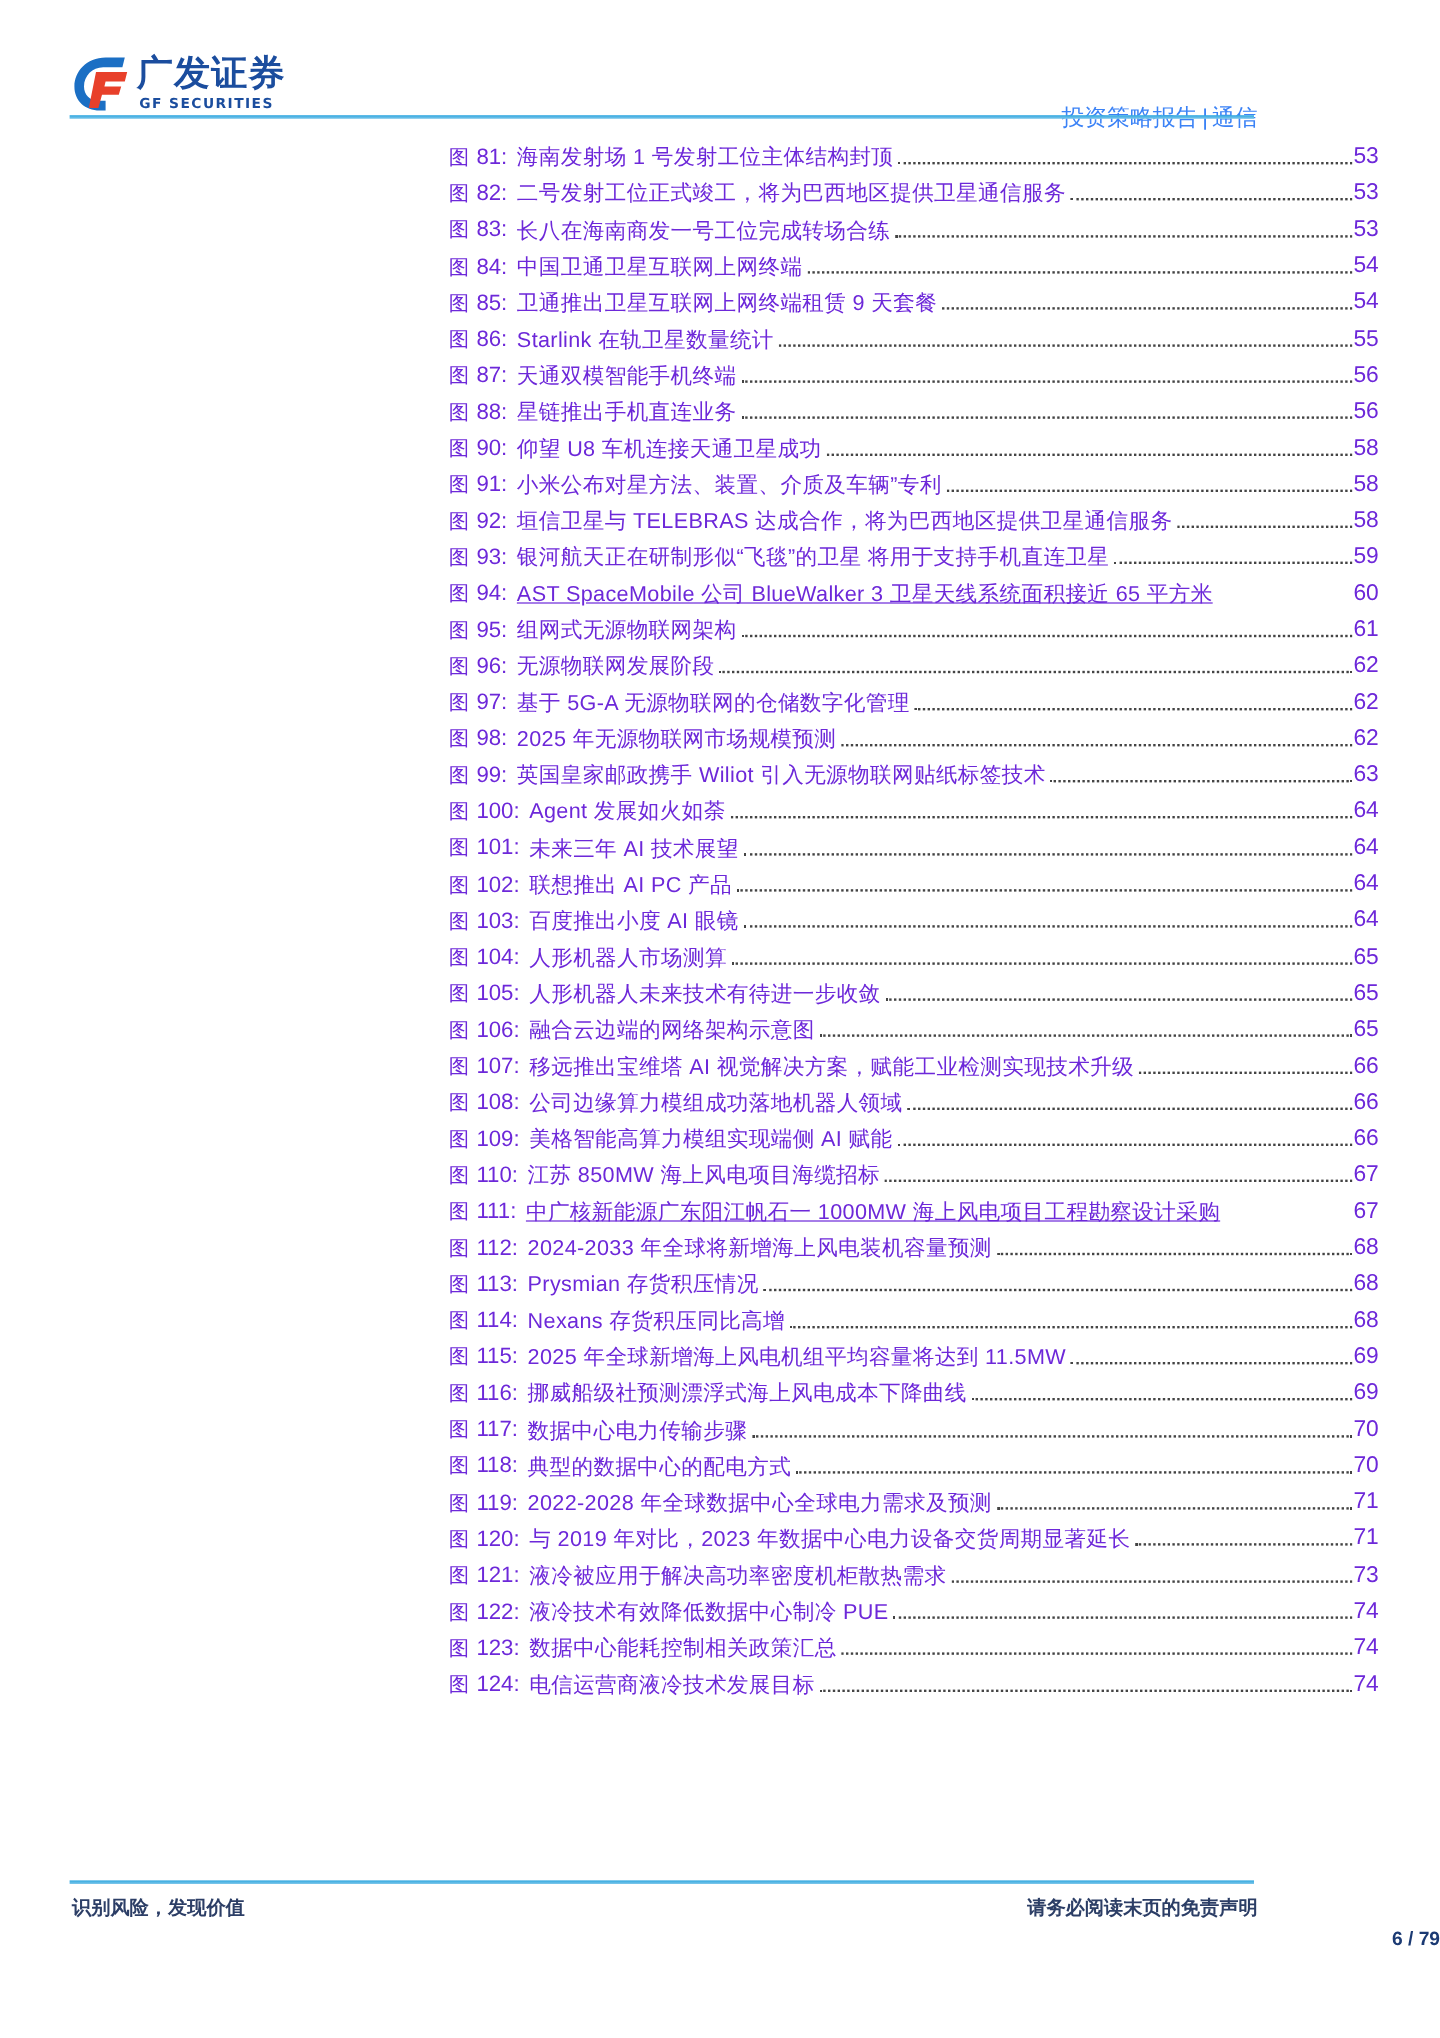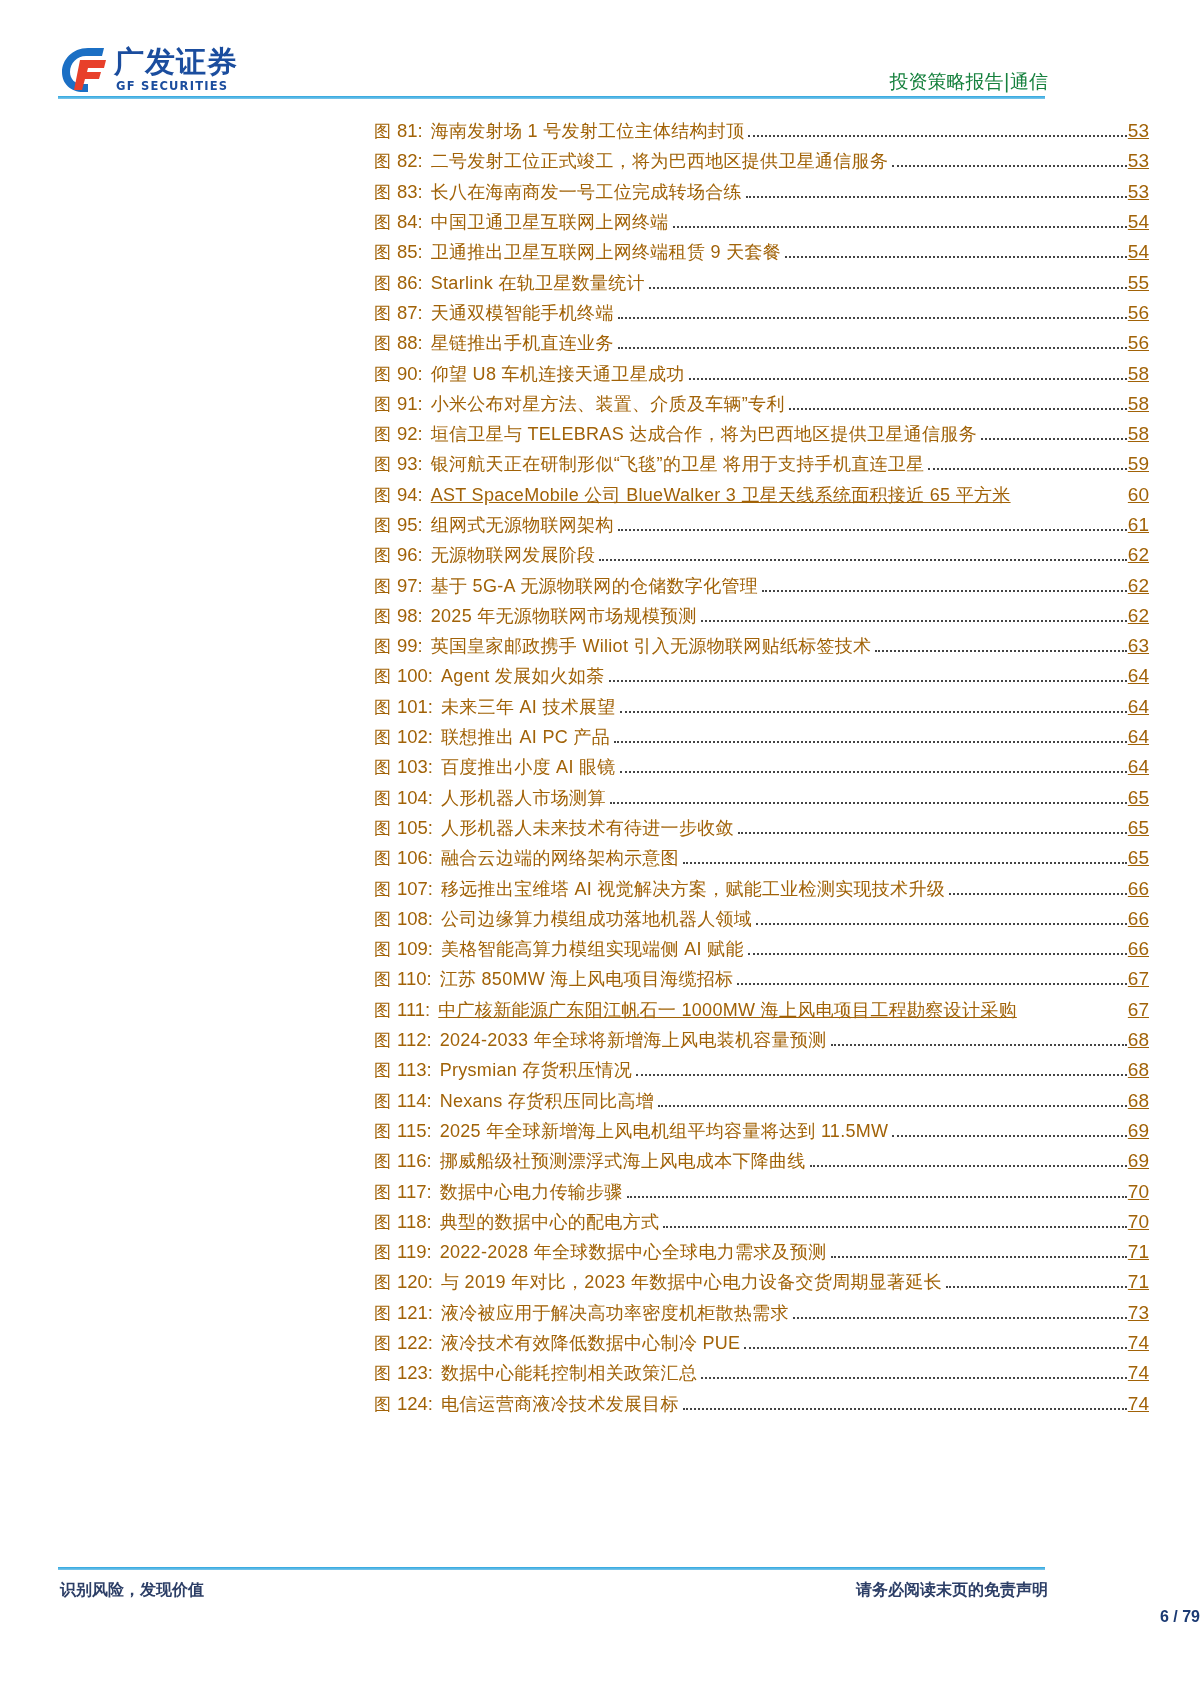--- a/index.html
+++ b/index.html
@@ -4,31 +4,31 @@
   <style>
     * { margin: 0; padding: 0; box-sizing: border-box; }
     html, body { width: 1200px; height: 1698px; background: #ffffff; overflow: hidden; }
     body { position: relative; font-family: "DejaVu Sans", "Liberation Sans", sans-serif; color: #222; }
 
     .header { position: absolute; left: 0; top: 0; width: 1200px; height: 110px; }
     .logo { position: absolute; left: 58px; top: 44px; width: 200px; height: 54px; }
     .logo-mark { position: absolute; left: 0; top: 0; width: 50px; height: 50px; }
     .logo-cn { position: absolute; left: 56px; top: 0; font-size: 30px; font-weight: bold; color: #1b4d9e; letter-spacing: 1px; line-height: 36px; font-family: "DejaVu Sans", sans-serif; }
     .logo-en { position: absolute; left: 58px; top: 36px; font-size: 11.5px; font-weight: bold; color: #1b4d9e; letter-spacing: 1.2px; line-height: 12px; font-family: "DejaVu Sans", sans-serif; }
-    .report-type { position: absolute; right: 152px; top: 70px; font-size: 19px; color: #15803d; line-height: 22px; }
+    .report-type { position: absolute; right: 152px; top: 88px; font-size: 19px; color: #3b82f6; line-height: 22px; font-family: Liberation Mono, monospace; }
     .header-line { position: absolute; left: 58px; top: 96px; width: 987px; height: 3px; background: linear-gradient(#2fa7e0, #7fc7ea); }
 
     .toc { position: absolute; left: 374px; top: 116px; width: 775px; }
-    .toc-row { position: relative; height: 30.3px; display: flex; align-items: center; font-size: 18.5px; line-height: 22px; color: #a16207; white-space: nowrap; }
+    .toc-row { position: relative; height: 30.3px; display: flex; align-items: center; font-size: 18.5px; line-height: 22px; color: #6d28d9; white-space: nowrap; }
     .toc-prefix { font-family: "Liberation Sans", sans-serif; flex: none; }
     .toc-prefix .fig { font-family: "DejaVu Sans", sans-serif; font-size: 17px; margin-right: 6px; }
     .toc-title { flex: none; margin-left: 8px; font-family: "Liberation Sans", sans-serif; font-size: 18px; letter-spacing: 0.3px; }
     .toc-dots { flex: 1 1 auto; overflow: hidden; margin: 0 1px 0 4px; height: 22px; position: relative; }
     .toc-dots::after { content: ""; position: absolute; left: 0; right: 0; bottom: 5px; border-bottom: 2px dotted #444; }
-    .toc-page { flex: none; font-family: "Liberation Sans", sans-serif; font-size: 19px; text-align: center; text-decoration: underline; }
+    .toc-page { flex: none; font-family: "Liberation Sans", sans-serif; font-size: 19px; text-align: center; }
     .toc-row.nodots .toc-title { flex: 1 1 auto; text-decoration: underline; }
 
     .footer-line { position: absolute; left: 58px; top: 1567px; width: 987px; height: 3px; background: linear-gradient(#2fa7e0, #7fc7ea); }
     .footer-left { position: absolute; left: 60px; top: 1580px; font-size: 16px; font-weight: bold; color: #2c3e66; }
     .footer-right { position: absolute; right: 152px; top: 1580px; font-size: 16px; font-weight: bold; color: #2c3e66; }
     .page-num { position: absolute; left: 0; width: 1200px; top: 1608px; text-align: right; font-size: 16px; font-weight: bold; color: #1b3a73; font-family: "Liberation Sans", sans-serif; }
   </style>
 </head>
 <body>
 

